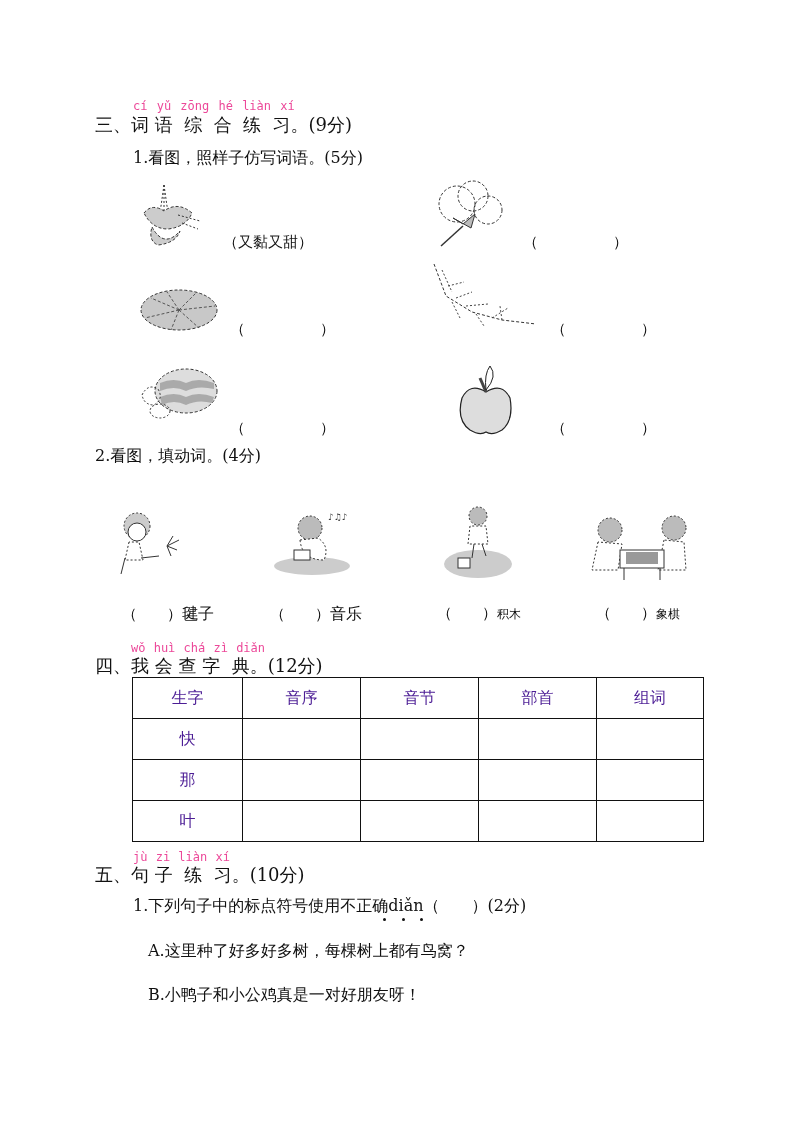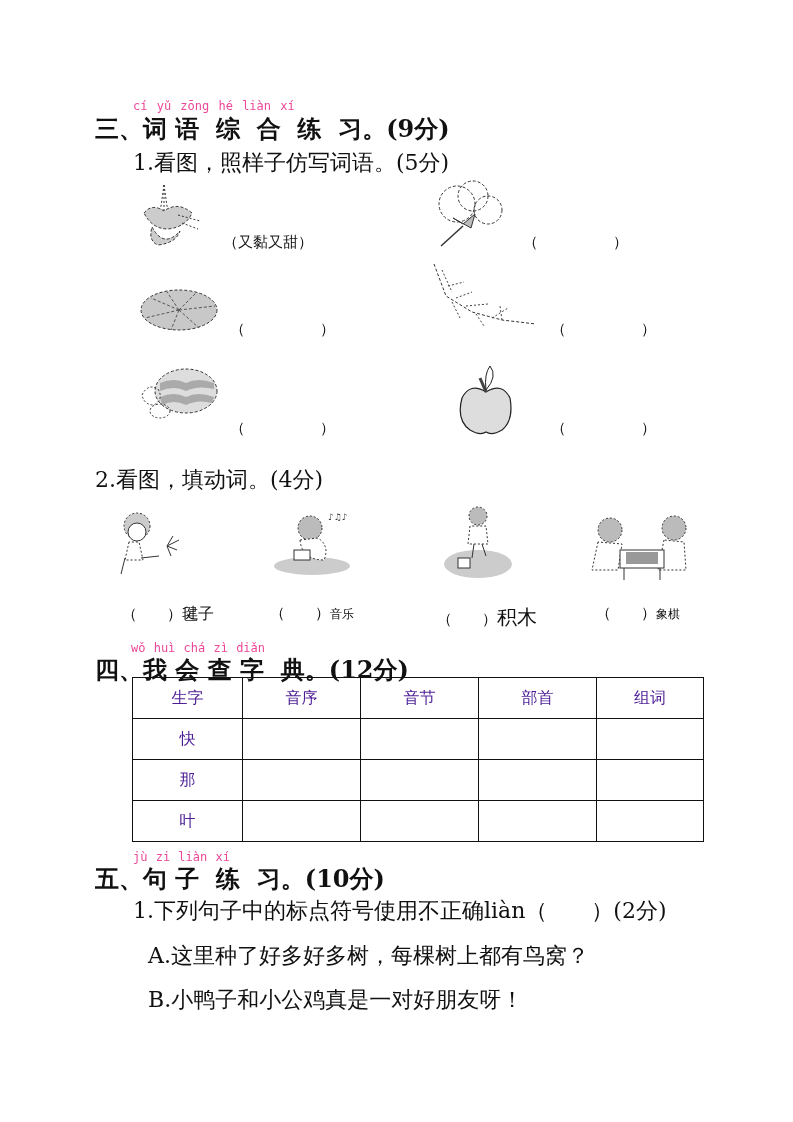--- a/index.html
+++ b/index.html
@@ -1,21 +1,21 @@
 <!DOCTYPE html>
 <html><head>
 <meta charset="utf-8">
 <style>
   html, body { margin:0; padding:0; background:#ffffff; }
   body { width:793px; height:1122px; position:relative; overflow:hidden;
          font-family:"DejaVu Serif","Liberation Serif",serif; color:#111; }
   .abs { position:absolute; }
-  .heading { font-size:24px; font-weight:bold; letter-spacing:0px; white-space:nowrap; }
+  .heading { font-size:18px; font-weight:normal; letter-spacing:0px; white-space:nowrap; }
   .pinyin { font-family:"DejaVu Sans Mono","Liberation Mono",monospace; font-size:12px; white-space:nowrap; color:#ec4899; }
-  .q { font-size:22px; white-space:nowrap; }
+  .q { font-size:16px; white-space:nowrap; }
   .blank { font-size:15px; white-space:nowrap; }
   .pic { position:absolute; }
   table.dict { position:absolute; left:132px; top:677px; border-collapse:collapse; }
   table.dict td { border:1.5px solid #111; height:40px; text-align:center; font-size:16px; padding:0; color:#4c1d95; }
   .dot { position:absolute; width:3px; height:3px; border-radius:50%; background:#111; }
 </style>
 </head>
 <body>
 
 <div class="abs pinyin" style="left:133px; top:99px; word-spacing:2px;">cí  yǔ  zōng  hé  liàn  xí</div>
@@ -63,21 +63,21 @@
 </svg>
 <div class="abs blank" style="left:230px; top:419px;">（　　　　　）</div>
 
 <svg class="pic" style="left:456px; top:364px;" width="60" height="72">
   <path d="M30 28 Q14 18 6 34 Q0 56 14 66 Q24 72 30 68 Q36 72 46 66 Q58 56 54 34 Q46 18 30 28Z" fill="#ddd" stroke="#222" stroke-width="1.2"></path>
   <path d="M30 28 L24 14" stroke="#444" stroke-width="3"></path>
   <path d="M30 26 Q28 10 34 2 Q42 12 30 26Z" fill="#fff" stroke="#222"></path>
 </svg>
 <div class="abs blank" style="left:551px; top:419px;">（　　　　　）</div>
 
-<div class="abs q" style="left:95px; top:465px;">2.看图，填动词。(4分)</div>
+<div class="abs q" style="left:95px; top:446px;">2.看图，填动词。(4分)</div>
 
 <svg class="pic" style="left:115px; top:508px;" width="70" height="72">
   <circle cx="22" cy="18" r="13" fill="#ccc" stroke="#333" stroke-dasharray="2,2"></circle>
   <circle cx="22" cy="24" r="9" fill="#fff" stroke="#333"></circle>
   <path d="M14 34 L10 52 L28 52 L24 34Z" fill="#fff" stroke="#333" stroke-dasharray="2,2"></path>
   <path d="M10 50 L6 66 M26 50 L44 48" stroke="#333"></path>
   <path d="M52 38 L58 28 M52 38 L64 32 M52 38 L62 42 M52 38 L56 48" stroke="#333"></path>
 </svg>
 <svg class="pic" style="left:272px; top:508px;" width="80" height="68">
   <ellipse cx="40" cy="58" rx="38" ry="9" fill="#ccc"></ellipse>
@@ -97,22 +97,22 @@
   <circle cx="22" cy="16" r="12" fill="#bbb" stroke="#333" stroke-dasharray="2,2"></circle>
   <circle cx="86" cy="14" r="12" fill="#bbb" stroke="#333" stroke-dasharray="2,2"></circle>
   <path d="M10 28 L4 56 L30 56 L34 30Z" fill="#fff" stroke="#333" stroke-dasharray="2,2"></path>
   <path d="M76 26 L70 56 L98 56 L96 28Z" fill="#fff" stroke="#333" stroke-dasharray="2,2"></path>
   <rect x="32" y="36" width="44" height="18" fill="#fff" stroke="#333"></rect>
   <rect x="38" y="38" width="32" height="12" fill="#999"></rect>
   <path d="M36 54 L36 66 M72 54 L72 66" stroke="#333"></path>
 </svg>
 
 <div class="abs blank" style="left:122px; top:604px;"><span>（　　）</span><span style="font-size:16px;">毽子</span></div>
-<div class="abs blank" style="left:270px; top:604px;"><span>（　　）</span><span style="font-size:12px;">音乐</span></div>
-<div class="abs blank" style="left:437px; top:604px;"><span>（　　）</span><span style="font-size:20px;">积木</span></div>
+<div class="abs blank" style="left:270px; top:604px;"><span>（　　）</span><span style="font-size:16px;">音乐</span></div>
+<div class="abs blank" style="left:437px; top:604px;"><span>（　　）</span><span style="font-size:12px;">积木</span></div>
 <div class="abs blank" style="left:596px; top:604px;"><span>（　　）</span><span style="font-size:12px;">象棋</span></div>
 
 <div class="abs pinyin" style="left:131px; top:641px; word-spacing:1px;">wǒ  huì  chá  zì  diǎn</div>
 <div class="abs heading" style="left:95px; top:654px;">
   <span>四、</span><span>我</span>&nbsp;<span>会</span>&nbsp;<span>查</span>&nbsp;<span>字</span>&nbsp;&nbsp;<span>典</span><span>。(12分)</span>
 </div>
 
 <table class="dict">
   <tbody>
       <tr>
@@ -145,20 +145,20 @@
   </tr>
 </tbody>
   </table>
 
 <div class="abs pinyin" style="left:133px; top:850px; word-spacing:1px;">jù  zi  liàn  xí</div>
 <div class="abs heading" style="left:95px; top:863px;">
   <span>五、</span><span>句</span>&nbsp;<span>子</span>&nbsp;&nbsp;<span>练</span>&nbsp;&nbsp;<span>习</span><span>。(10分)</span>
 </div>
 
 <div class="abs q" style="left:133px; top:896px;">
-  <span>1.下列句子中的标点符号使用</span><span style="position:relative;">不正确</span><span>liàn（　　）(2分)</span>
+  <span>1.下列句子中的标点符号使用</span><span style="position:relative;">不正确</span><span>diǎn（　　）(2分)</span>
 </div>
 <div class="dot" style="left:383px; top:918px;"></div>
 <div class="dot" style="left:402px; top:918px;"></div>
 <div class="dot" style="left:420px; top:918px;"></div>
 
 <div class="abs q" style="left:148px; top:941px;">A.这里种了好多好多树，每棵树上都有鸟窝？</div>
 <div class="abs q" style="left:148px; top:985px;">B.小鸭子和小公鸡真是一对好朋友呀！</div>
 
 </body></html>

